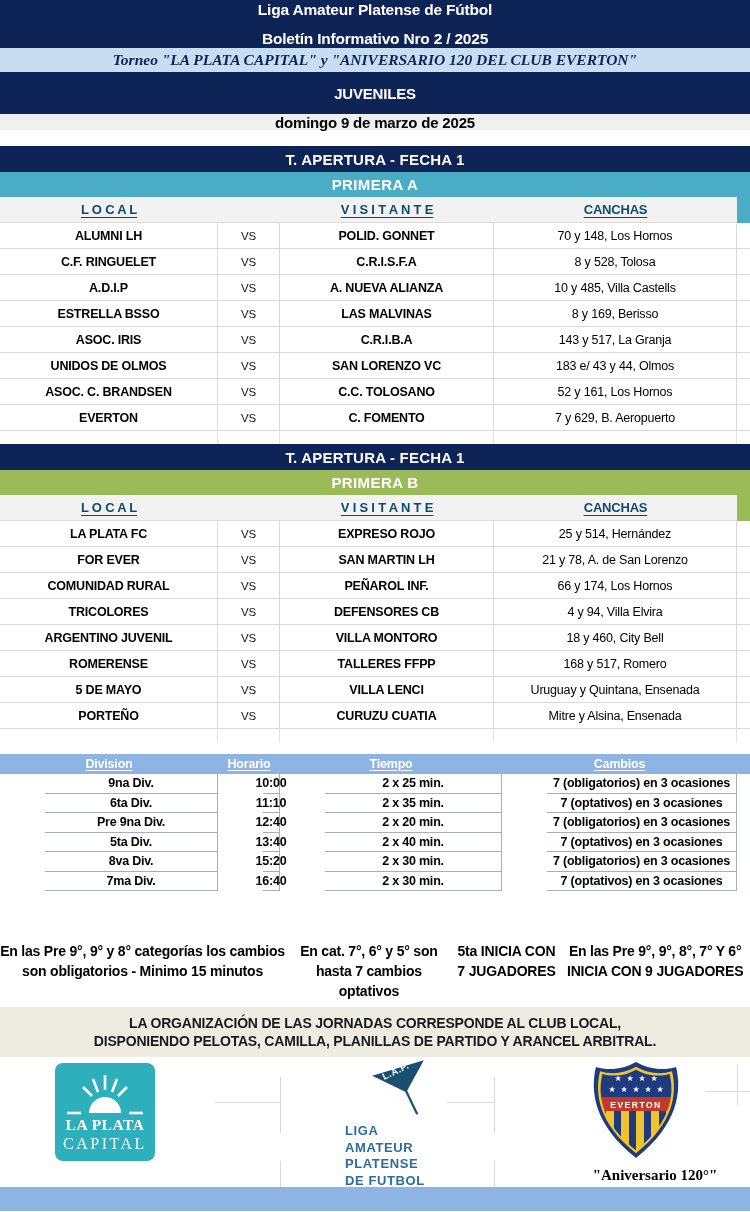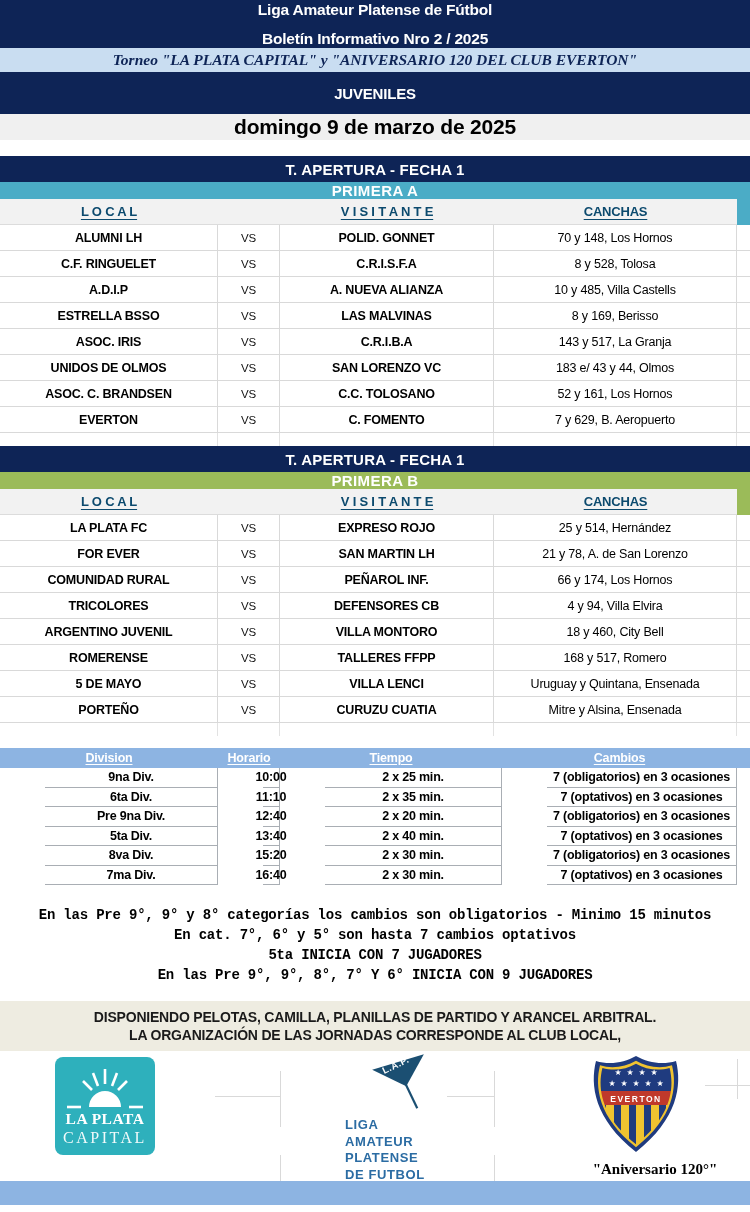--- a/index.html
+++ b/index.html
@@ -7,24 +7,24 @@
   .page{
     width:750px;height:1212px;position:relative;overflow:hidden;background:#fff;
     font-family:"Liberation Sans",sans-serif;letter-spacing:-0.2px;
   }
   .bar{display:flex;align-items:center;justify-content:center;text-align:center;}
   .hdr{height:48px;background:var(--navy,#0E2456);color:#fff;flex-direction:column;gap:11px;
        font-weight:bold;font-size:15.5px;display:flex;align-items:center;justify-content:center;}
   .torneo{height:24px;background:var(--pale-blue,#C9DDF1);color:var(--navy,#0E2456);
        font-family:"Liberation Serif",serif;font-style:italic;font-weight:bold;font-size:15.5px;letter-spacing:0;}
   .juv{height:42px;background:var(--navy,#0E2456);color:#fff;font-weight:bold;font-size:15px;}
-  .datebar{height:26px;background:#F0F0F0;color:#000;font-weight:bold;font-size:21px;}
+  .datebar{height:16px;background:#F0F0F0;color:#000;font-weight:bold;font-size:15px;}
   .gap16{height:16px}.gap12{height:12px}.gap20{height:20px}
   .secbar{height:26px;background:var(--navy,#0E2456);color:#fff;font-weight:bold;font-size:15px;letter-spacing:0.2px;}
-  .divbar{height:17px;color:#fff;font-weight:bold;font-size:15px;letter-spacing:0.4px;}
+  .divbar{height:25px;color:#fff;font-weight:bold;font-size:15px;letter-spacing:0.4px;}
   .divbar.teal{background:var(--teal,#4BACC6)}
   .divbar.green{background:var(--green,#9BBB59)}
   .grid5{display:grid;grid-template-columns:218px 62px 214px 243px 13px;}
   .sgrid5{display:grid;grid-template-columns:218px 62px 222px 235px 13px;}
   .thead{height:26px;}
   .thead .th{background:#F2F2F2;display:flex;align-items:center;justify-content:center;
        font-weight:bold;font-size:13px;color:#0c4a6e;text-decoration:underline;text-underline-offset:3px;
        border-bottom:1px solid #DCDCDC;}
   .thead .strip{border-bottom:1px solid #DCDCDC;}
   .thead .strip.teal-bg{background:var(--teal,#4BACC6);border-bottom:none;}
@@ -39,21 +39,21 @@
   .empty-row{height:13px;}
   .empty-row > div{border-right:1px solid #E2E2E2;background:#fff;}
   .empty-row > div:last-child{border-right:none;}
   .s-head{height:20px;background:var(--light-blue,#8DB4E2);}
   .s-head .sh{display:flex;align-items:center;justify-content:center;color:#fff;font-weight:bold;
        font-size:12.5px;text-decoration:underline;text-underline-offset:2px;}
   .s-row{height:19.5px;}
   .s-row > div{display:flex;align-items:center;justify-content:center;font-weight:bold;font-size:12.5px;
        border-bottom:1px solid #A9AEB4;border-right:1px solid #A9AEB4;background:#fff;margin-left:45px;}
   .s-row > div:last-child{border-right:none;}
-  .notes{height:80px;display:flex;flex-direction:column;align-items:center;justify-content:space-between;font-family:Liberation Mono, monospace;}
+  .notes{height:80px;display:flex;align-items:center;justify-content:space-between;}
   .notes .note{height:20px;line-height:20px;font-weight:bold;font-size:14px;color:#000;text-align:center;}
   .org{height:50px;background:var(--beige,#EEECE1);display:flex;flex-direction:column;align-items:center;justify-content:center;gap:2px;}
   .org .org-line{font-weight:bold;font-size:14px;color:#1A1A1A;text-align:center;}
   .footer{height:130px;position:relative;background:#fff;}
   .lp-logo{position:absolute;left:55px;top:6px;width:100px;height:98px;background:var(--laplata-teal,#2EB0BC);
        border-radius:8px;display:flex;flex-direction:column;align-items:center;}
   .lp1{font-family:"Liberation Serif",serif;font-weight:bold;font-size:15.5px;color:#fff;letter-spacing:0.5px;margin-top:1px;}
   .lp2{font-family:"Liberation Serif",serif;font-size:16px;color:rgba(255,255,255,0.93);letter-spacing:2.5px;margin-top:1px;}
   .lap-logo{position:absolute;left:333px;top:0px;width:150px;}
   .lap-lines{margin-left:12px;margin-top:-4px;}
@@ -278,22 +278,22 @@
 
   <div class="notes">
     <div class="note">En las Pre 9°, 9° y 8° categorías los cambios son obligatorios - Minimo 15 minutos</div>
     <div class="note">En cat. 7°, 6° y 5° son hasta 7 cambios optativos</div>
     <div class="note">5ta INICIA CON 7 JUGADORES</div>
     <div class="note">En las Pre 9°, 9°,  8°, 7° Y  6° INICIA CON 9 JUGADORES</div>
   </div>
   <div class="gap16"></div>
 
   <div class="org">
+    <div class="org-line">LA ORGANIZACIÓN DE LAS JORNADAS CORRESPONDE AL CLUB LOCAL,</div>
     <div class="org-line">DISPONIENDO PELOTAS, CAMILLA, PLANILLAS DE PARTIDO Y ARANCEL ARBITRAL.</div>
-    <div class="org-line">LA ORGANIZACIÓN DE LAS JORNADAS CORRESPONDE AL CLUB LOCAL,</div>
   </div>
 
   <div class="footer">
     <div class="gl" style="left:280px;top:20px;width:1px;height:56px;"></div>
     <div class="gl" style="left:494px;top:20px;width:1px;height:56px;"></div>
     <div class="gl" style="left:215px;top:45px;width:66px;height:1px;"></div>
     <div class="gl" style="left:447px;top:45px;width:48px;height:1px;"></div>
     <div class="gl" style="left:737px;top:8px;width:1px;height:40px;"></div>
     <div class="gl" style="left:705px;top:34px;width:45px;height:1px;"></div>
     <div class="gl" style="left:280px;top:104px;width:1px;height:26px;"></div>

